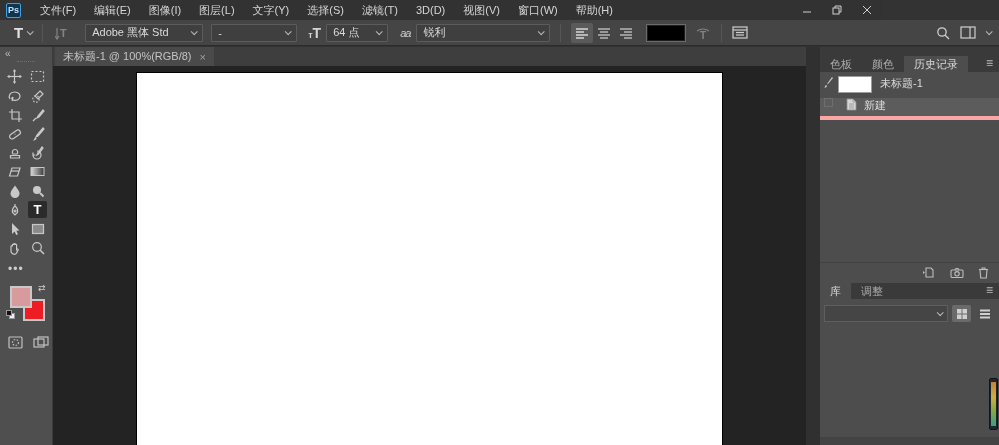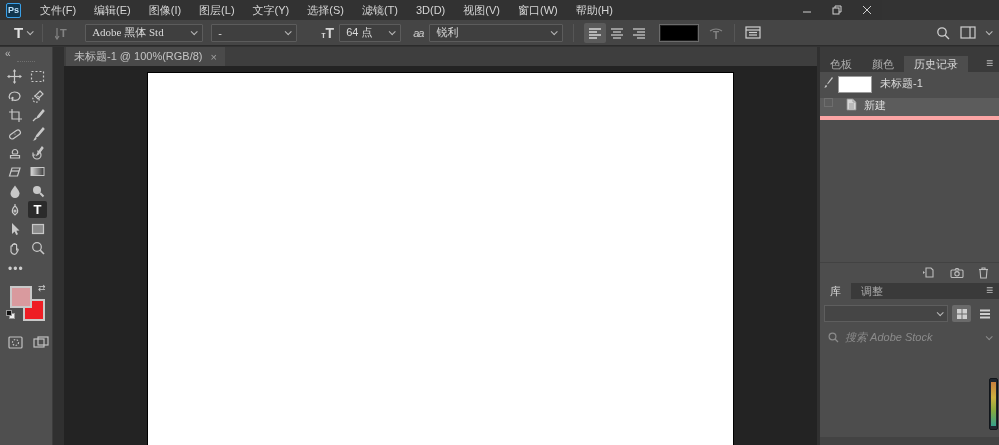--- a/index.html
+++ b/index.html
@@ -68,21 +68,21 @@
     border:2px solid #c9c9c9; z-index:1; }
   #swap-arrows { position:absolute; left:28px; top:-3px; font-size:9px; color:#cdcdcd; }
   #mini-swatches { position:absolute; left:-4px; top:24px; width:9px; height:9px; }
   #mini-swatches .mw { position:absolute; width:6px; height:6px; border:1px solid #999; }
   #mini-swatches .w1 { left:0; top:0; background:#111; z-index:2; }
   #mini-swatches .w2 { left:3px; top:3px; background:#eee; z-index:1; }
   #mode-row { display:flex; gap:10px; margin:16px 0 0 8px; align-items:center; }
   #mode-row svg { stroke:#c2c2c2; fill:none; stroke-width:1.2; }
 
   
-  #docarea { position:absolute; left:64px; top:0; width:753px; height:352px; background:#262626; }
+  #docarea { position:absolute; left:53px; top:0; width:753px; height:352px; background:#262626; }
   #tabbar { position:absolute; left:0; top:0; width:753px; height:19px; background:#3e3e3e; }
   #doc-tab { position:absolute; left:2px; top:0; height:19px; background:#4a4a4a;
     color:#c4c4c4; font-size:11px; display:flex; align-items:center; padding:0 8px; gap:8px; }
   #doc-tab .close { color:#9f9f9f; font-size:11px; }
   #pasteboard { position:absolute; left:0; top:19px; width:753px; height:379px; background:#232323; }
   #canvas { position:absolute; left:84px; top:7px; width:585px; height:372px; background:#fff;
     box-shadow:0 0 0 1px #000; }
 
   
   #dock { position:absolute; left:820px; top:0; width:179px; height:398px; background:#4d4d4d; }
@@ -175,29 +175,29 @@
       <span class="chev"></span>
     </div>
     <div class="sep"></div>
     <div class="opt-icon dim" style="margin:0 6px;">
       <svg width="18" height="14" fill="none" stroke="#cfcfcf" stroke-width="1.2">
         <text x="5" y="11" fill="#cfcfcf" stroke="none" font-size="11" font-weight="bold">T</text>
         <line x1="2" y1="2" x2="2" y2="12"></line>
           <polyline points="0,10 2,13 4,10" fill="none"></polyline>
       </svg>
     </div>
-    <div class="select" style="width:118px; margin-left:6px;font-family:Liberation Serif, serif;">
+    <div class="select" style="width:118px; margin-left:6px;">
       <span>Adobe 黑体 Std</span>
       <span class="chev"></span>
     </div>
     <div class="select" style="width:86px; margin-left:8px;">
       <span>-</span>
       <span class="chev"></span>
     </div>
-    <div class="tT" style="margin-left:24px;">
+    <div class="tT" style="margin-left:11px;">
       <span class="sm">т</span><span class="lg">T</span>
     </div>
     <div class="select" style="width:62px; margin-left:5px;">
       <span>64 点</span>
       <span class="chev"></span>
     </div>
     <div class="aa" style="margin-left:12px;">aa</div>
     <div class="select" style="width:134px; margin-left:6px;">
       <span>锐利</span>
       <span class="chev"></span>
@@ -492,28 +492,20 @@
               </svg>
             </div>
             <div class="view-btn">
               <svg width="12" height="12">
                 <rect x="1" y="1.5" width="10" height="2"></rect>
                   <rect x="1" y="5" width="10" height="2"></rect>
                   <rect x="1" y="8.5" width="10" height="2"></rect>
               </svg>
             </div>
           </div>
-          <div id="lib-search">
-            <svg width="11" height="11">
-              <circle cx="4.5" cy="4.5" r="3.4"></circle>
-                <line x1="7" y1="7" x2="10" y2="10"></line>
-            </svg>
-            <span>搜索 Adobe Stock</span>
-            <span class="chev"></span>
-          </div>
         </div>
         <div id="g2-footer"></div>
       </div>
     </div>
   </div>
 
   <div id="edge-strip">
     <div class="grad"></div>
   </div>
 

